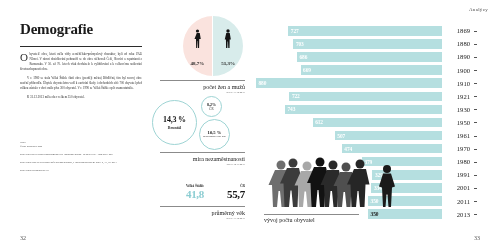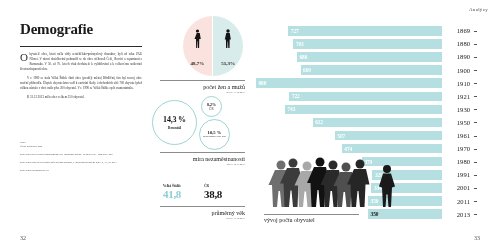--- a/index.html
+++ b/index.html
@@ -172,21 +172,21 @@
 
   .cap-unemp { left: 160px; top: 152px; width: 85px; }
 
   
   .age {
     position: absolute;
     left: 163px; top: 184px;
     width: 82px;
     display: flex;
   }
-  .age-col { flex: 1; text-align: left; }
+  .age-col { flex: 1; text-align: right; }
   .age-col .lbl { font-size: 3.4px; font-weight: 700; color: #1f1f1f; }
   .age-col .val { font-size: 11px; font-weight: 700; margin-top: 0px; letter-spacing: -.3px; }
   .age-col.vs .val { color: #8ccdd2; }
   .age-col.cr .val { color: #141414; }
 
   .cap-age { left: 160px; top: 206px; width: 85px; }
 
   
   .bars {
     position: absolute;
@@ -323,21 +323,21 @@
       <div class="cap-sub">stav k 30.11.2013</div>
     </div>
 
     <div class="age">
       <div class="age-col vs">
         <div class="lbl">Velká Štáhle</div>
         <div class="val">41,8</div>
       </div>
       <div class="age-col cr">
         <div class="lbl">ČR</div>
-        <div class="val">38,8</div>
+        <div class="val">55,7</div>
       </div>
     </div>
 
     <div class="cap cap-age">
       <div class="cap-rule"></div>
       <div class="cap-title">průměrný věk</div>
       <div class="cap-sub">stav k 31.12.2013</div>
     </div>
   </div>
 

